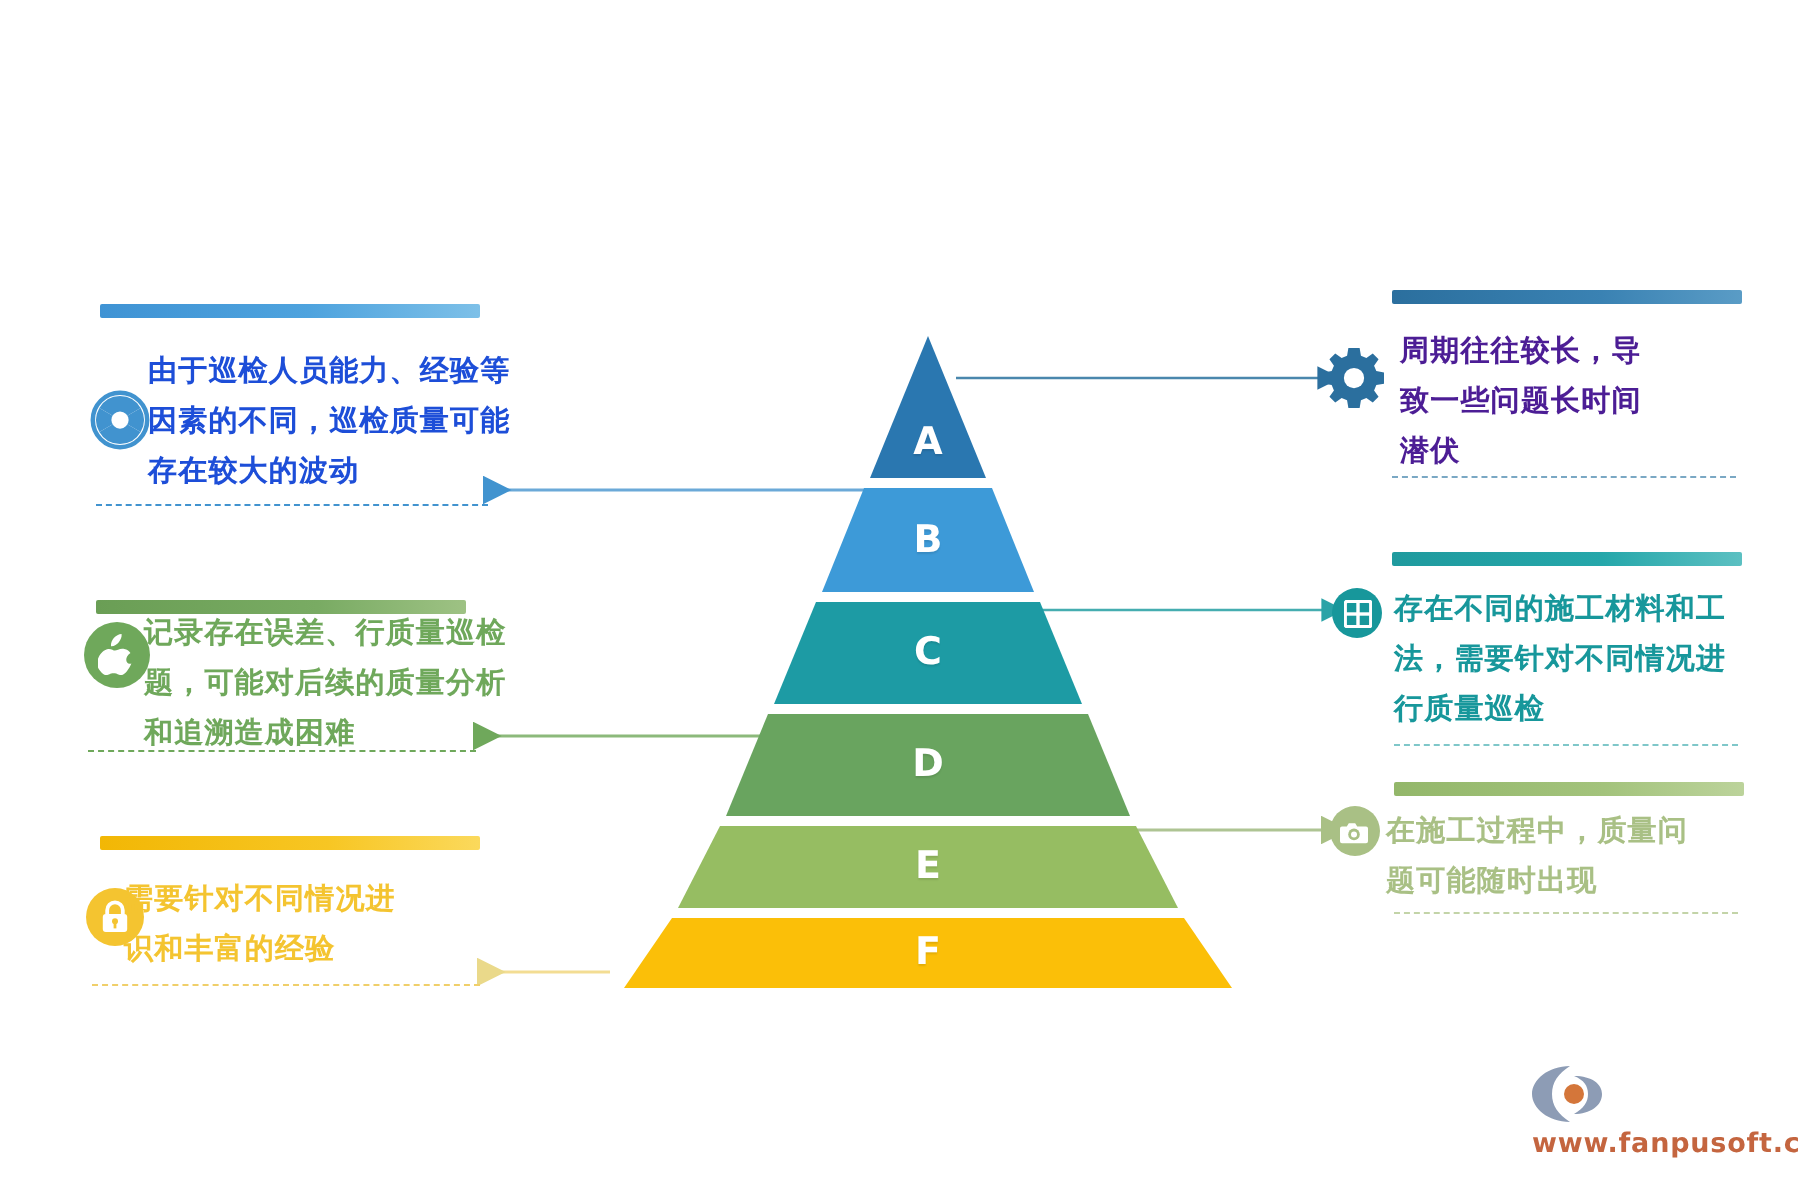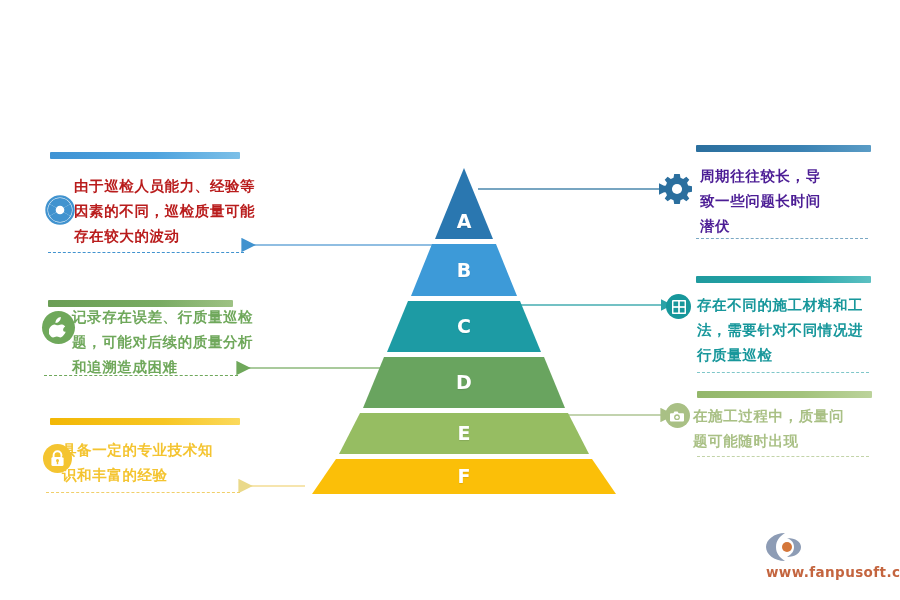--- a/index.html
+++ b/index.html
@@ -22,21 +22,21 @@
   .cap-bar.grad-olive { background: linear-gradient(90deg,#93b76a 0%,#a3c37c 60%,#bcd39b 100%); }
 
   .ctext {
     position: absolute;
     font-size: 14.5px;
     line-height: 25px;
     letter-spacing: 0.6px;
     font-weight: 700;
     white-space: pre-line;
   }
-  .ctext.blue  { color:#b91c1c;font-family:Liberation Serif, serif; }
+  .ctext.blue  { color:#1d4ed8;font-family:Liberation Serif, serif; }
   .ctext.green { color:#6fa85b; }
   .ctext.gold  { color:#f4c430; }
   .ctext.dblue { color:#4c1d95; }
   .ctext.teal  { color:#17979b; }
   .ctext.olive { color:#a9c085; }
 
   .dash { position: absolute; height:0; border-top: 1px dashed; }
   .dash.blue  { border-color:#4193cf; }
   .dash.green { border-color:#6fa85b; }
   .dash.gold  { border-color:#f0cf6a; }
@@ -180,21 +180,21 @@
   <div class="callout" style="left:0; top:0;">
     <div class="cap-bar grad-gold" style="left:50px; top:418px; width:190px;"></div>
     <div class="badge" style="left:43px; top:444px; width:29px; height:29px; background:#f4c430;">
       <svg width="15" height="17" viewBox="0 0 15 17">
         <path d="M3.6 7V5.1a3.9 3.9 0 0 1 7.8 0V7" fill="none" stroke="#fff" stroke-width="1.9"></path>
         <rect x="1.4" y="7" width="12.2" height="9" rx="1.5" fill="#fff"></rect>
         <circle cx="7.5" cy="10.6" r="1.5" fill="#f4c430"></circle>
         <rect x="6.8" y="11" width="1.4" height="3.2" fill="#f4c430"></rect>
       </svg>
     </div>
-    <div class="ctext gold" style="left:62px; top:438px; width:232px;">具备一定的专业技术知
+    <div class="ctext gold" style="left:62px; top:438px; width:232px;">需要针对不同情况进
 识和丰富的经验</div>
     <div class="dash gold" style="left:46px; top:492px; width:194px;"></div>
   </div>
 
   <div class="callout" style="left:0; top:0;">
     <div class="cap-bar grad-dblue" style="left:696px; top:145px; width:175px;"></div>
     <div class="bare-icon" style="left:662px; top:174px;">
       <svg width="30" height="30" viewBox="0 0 32 32">
         <path fill="#2b6f9e" d="M16 0 L19 0 L19.7 4.1 L22.6 5.3 L26 2.9 L29.1 6 L26.7 9.4 L27.9 12.3 L32 13 L32 19 L27.9 19.7 L26.7 22.6 L29.1 26 L26 29.1 L22.6 26.7 L19.7 27.9 L19 32 L13 32 L12.3 27.9 L9.4 26.7 L6 29.1 L2.9 26 L5.3 22.6 L4.1 19.7 L0 19 L0 13 L4.1 12.3 L5.3 9.4 L2.9 6 L6 2.9 L9.4 5.3 L12.3 4.1 L13 0 z"></path>
         <circle cx="16" cy="16" r="5.4" fill="#ffffff"></circle>

